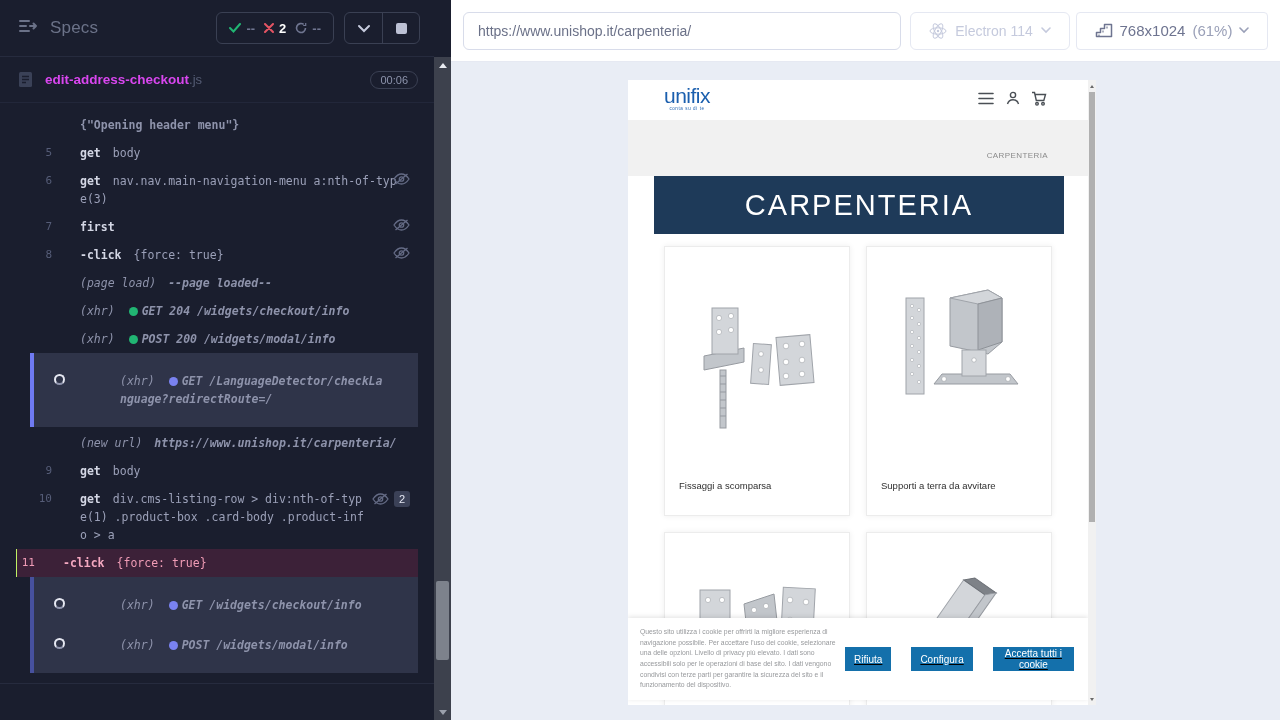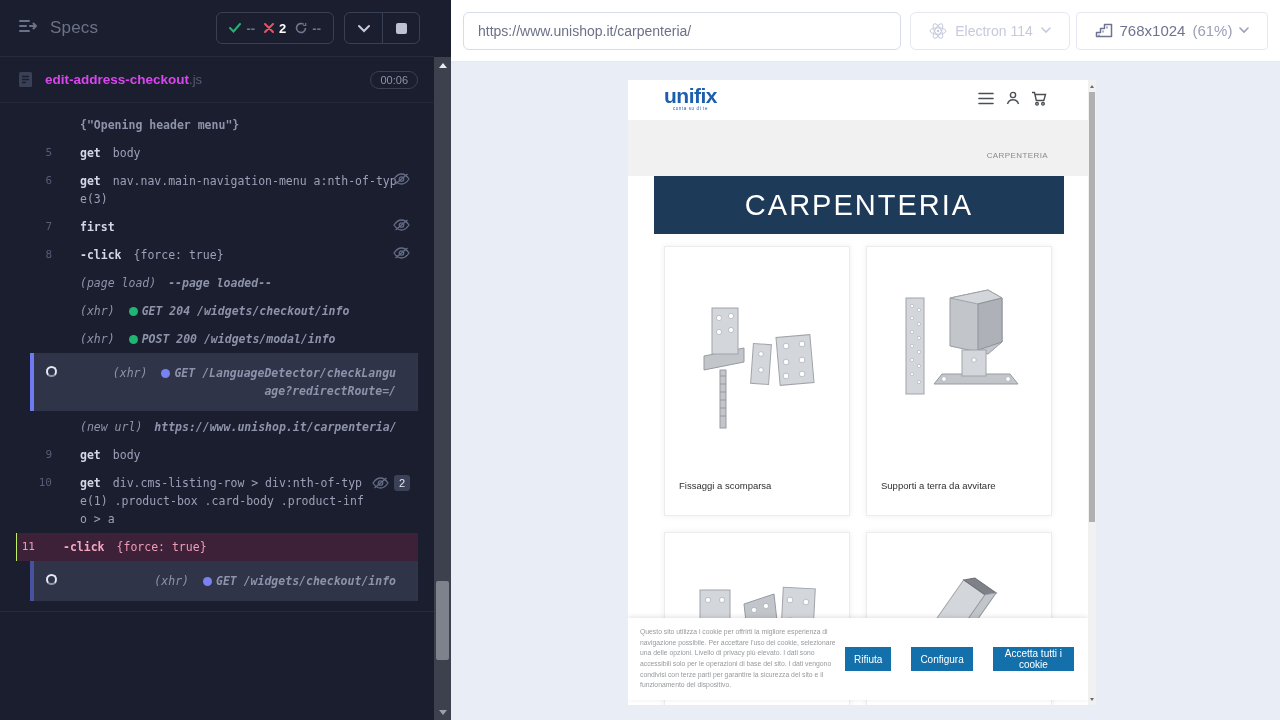--- a/index.html
+++ b/index.html
@@ -35,21 +35,21 @@
   .args.b { font-weight:bold; color:#8e93ab; }
   .r-event { font-style:italic; color:#8e93ab; }
   .r-event .ev { margin-right:12px; }
   .r-event .msg { font-weight:bold; }
   .dot { display:inline-block; width:9px; height:9px; border-radius:50%; margin:0 4px 0 2px; vertical-align:-1px; }
   .dot.green { background:#21b573; }
   .dot.indigo { background:#7a82f0; }
 
   .group { margin:0 16px 2px 30px; background:#2f3449; border-left:4px solid #6f7af2; padding:2px 0; }
   .group.dim { border-left-color:#47519e; }
-  .group .r { margin:4px; padding-left:74px;text-align:right; }
+  .group .r { margin:12px; padding-left:74px; }
   .spinner { position:absolute; left:8px; top:7px; width:11px; height:11px; border:2.5px solid #e6e8f2; border-radius:50%; border-bottom-color:#8f94ad; }
 
   .r.fail { margin:0 16px; background:#3c2138; border-left:1px solid #bef264; padding-left:46px; color:#f09cb6; }
   .r.fail .num { color:#f09cb6; left:-26px; }
   .r.fail .method { color:#f4a8c0; }
   .r.fail .args { color:#f09cb6; }
 
   .icon-col { position:absolute; right:8px; top:6px; display:flex; gap:5px; align-items:center; }
   .badge2 { background:#3b4157; color:#e3e6f2; border-radius:3px; padding:0 5px; font-size:11px; line-height:16px; font-family:"Liberation Sans",sans-serif; }
   .end-divider { border-top:1px solid #262b3e; margin-top:10px; }
@@ -68,39 +68,39 @@
   .browser-select { margin-left:9px; width:160px; height:38px; border:1px solid #e5e8f2; border-radius:6px; display:flex; align-items:center; justify-content:center; gap:8px; color:#c5cadd; font-size:14px; }
   .viewport-btn { margin-left:auto; width:192px; height:38px; border:1px solid #e5e8f2; border-radius:4px; display:flex; align-items:center; justify-content:center; gap:7px; color:#6e7490; font-size:15px; }
   .viewport-zoom { color:#9aa0b8; }
 
   .stage { flex:1; position:relative; background:#e9edf5; }
 
   
   .site { position:absolute; left:177px; top:18px; width:468px; height:625px; background:#fff; overflow:hidden; }
   .site-header { height:40px; position:relative; background:#fff; }
   .logo { position:absolute; left:36px; top:5px; text-align:center; }
-  .logo-word { font-size:21px; font-weight:bold; color:#1b5fae; letter-spacing:-.5px; line-height:21px; }
+  .logo-word { font-size:21px; font-weight:normal; color:#1b5fae; letter-spacing:-.5px; line-height:21px; }
   .logo-tag { font-size:4.5px; color:#1b5fae; letter-spacing:.6px; margin-top:0; }
   .search-box { position:absolute; left:198px; top:5px; width:144px; height:27px; border:1.5px solid #3f8ad0; display:flex; align-items:center; padding:0 6px 0 8px; }
   .search-box input { flex:1; border:none; outline:none; font-size:8px; color:#555; width:100px; font-family:"Liberation Sans",sans-serif; }
   .hdr-ico { position:absolute; top:11px; color:#4a4f55; }
   .site-breadcrumb { height:56px; background:#f1f1f1; position:relative; }
   .breadcrumb-txt { position:absolute; right:48px; bottom:16px; font-size:8px; color:#8a8a8a; letter-spacing:.4px; }
   .site-banner { margin:0 32px 0 26px; height:58px; background:#1e3a59; color:#fff; display:flex; align-items:center; justify-content:center; font-size:29px; font-weight:300; letter-spacing:2px; }
   .grid { display:grid; grid-template-columns:186px 186px; gap:16px; margin:12px 0 0 36px; }
   .card { height:270px; background:#fff; border:1px solid #ececec; box-shadow:0 0 6px rgba(0,0,0,.07); position:relative; }
   .card .img { height:200px; display:flex; align-items:center; justify-content:center; padding-top:22px; }
   .card .label { position:absolute; left:14px; bottom:24px; font-size:9.5px; color:#2f2f2f; }
   .metal { fill:#d3d6da; stroke:#a0a4aa; stroke-width:1; }
   .metal2 { fill:#c2c6cb; stroke:#979ba1; stroke-width:1; }
   .hole { fill:#fff; stroke:#9fa3a8; stroke-width:.6; }
 
   .cookie { position:absolute; left:0; right:8px; top:538px; height:82px; background:#fff; box-shadow:0 -1px 5px rgba(0,0,0,.12); display:flex; align-items:center; padding:0 14px 0 12px; }
   .cookie-text { width:228px; font-size:6.8px; line-height:1.55; color:#97999c; }
-  .cookie-btns { margin-left:auto; display:flex; gap:20px; align-items:center; }
+  .cookie-btns { margin-left:auto; display:flex; gap:20px; align-items:center;text-decoration:underline; }
   .cookie-btn { background:#1470ab; color:#fff; font-size:10px; height:24px; display:flex; align-items:center; padding:0 9px; border:none; font-family:"Liberation Sans",sans-serif; }
 
   .site-scroll { position:absolute; right:0; top:0; width:8px; height:625px; background:#f1f1f1; z-index:5; }
   .site-thumb { position:absolute; left:1px; right:1px; top:12px; height:430px; background:#b0b0b0; }
   .ss-arrow { position:absolute; left:0; width:8px; height:10px; display:flex; align-items:center; justify-content:center; }
   .ss-arrow.up { top:1px; } .ss-arrow.down { bottom:1px; }
   .sstri-up { width:0;height:0;border-left:2.5px solid transparent;border-right:2.5px solid transparent;border-bottom:3.5px solid #6a6a6a; }
   .sstri-down { width:0;height:0;border-left:2.5px solid transparent;border-right:2.5px solid transparent;border-top:3.5px solid #6a6a6a; }
 </style>
 </head>
@@ -251,20 +251,24 @@
 
       <div class="r fail">
         <span class="num">11</span>
         <span class="method">-click</span><span class="args">{force: true}</span>
       </div>
 
       <div class="group dim">
         <div class="r r-event">
           <span class="spinner"></span>
           <span class="ev">(xhr)</span><span class="dot indigo"></span><span class="msg">GET /widgets/checkout/info</span>
+        </div>
+        <div class="r r-event">
+          <span class="spinner"></span>
+          <span class="ev">(xhr)</span><span class="dot indigo"></span><span class="msg">POST /widgets/modal/info</span>
         </div>
       </div>
 
       <div class="end-divider"></div>
     </div>
   </div>
 
   <div class="sb-scroll">
     <div class="arrow up">
         <div class="tri-up"></div>

